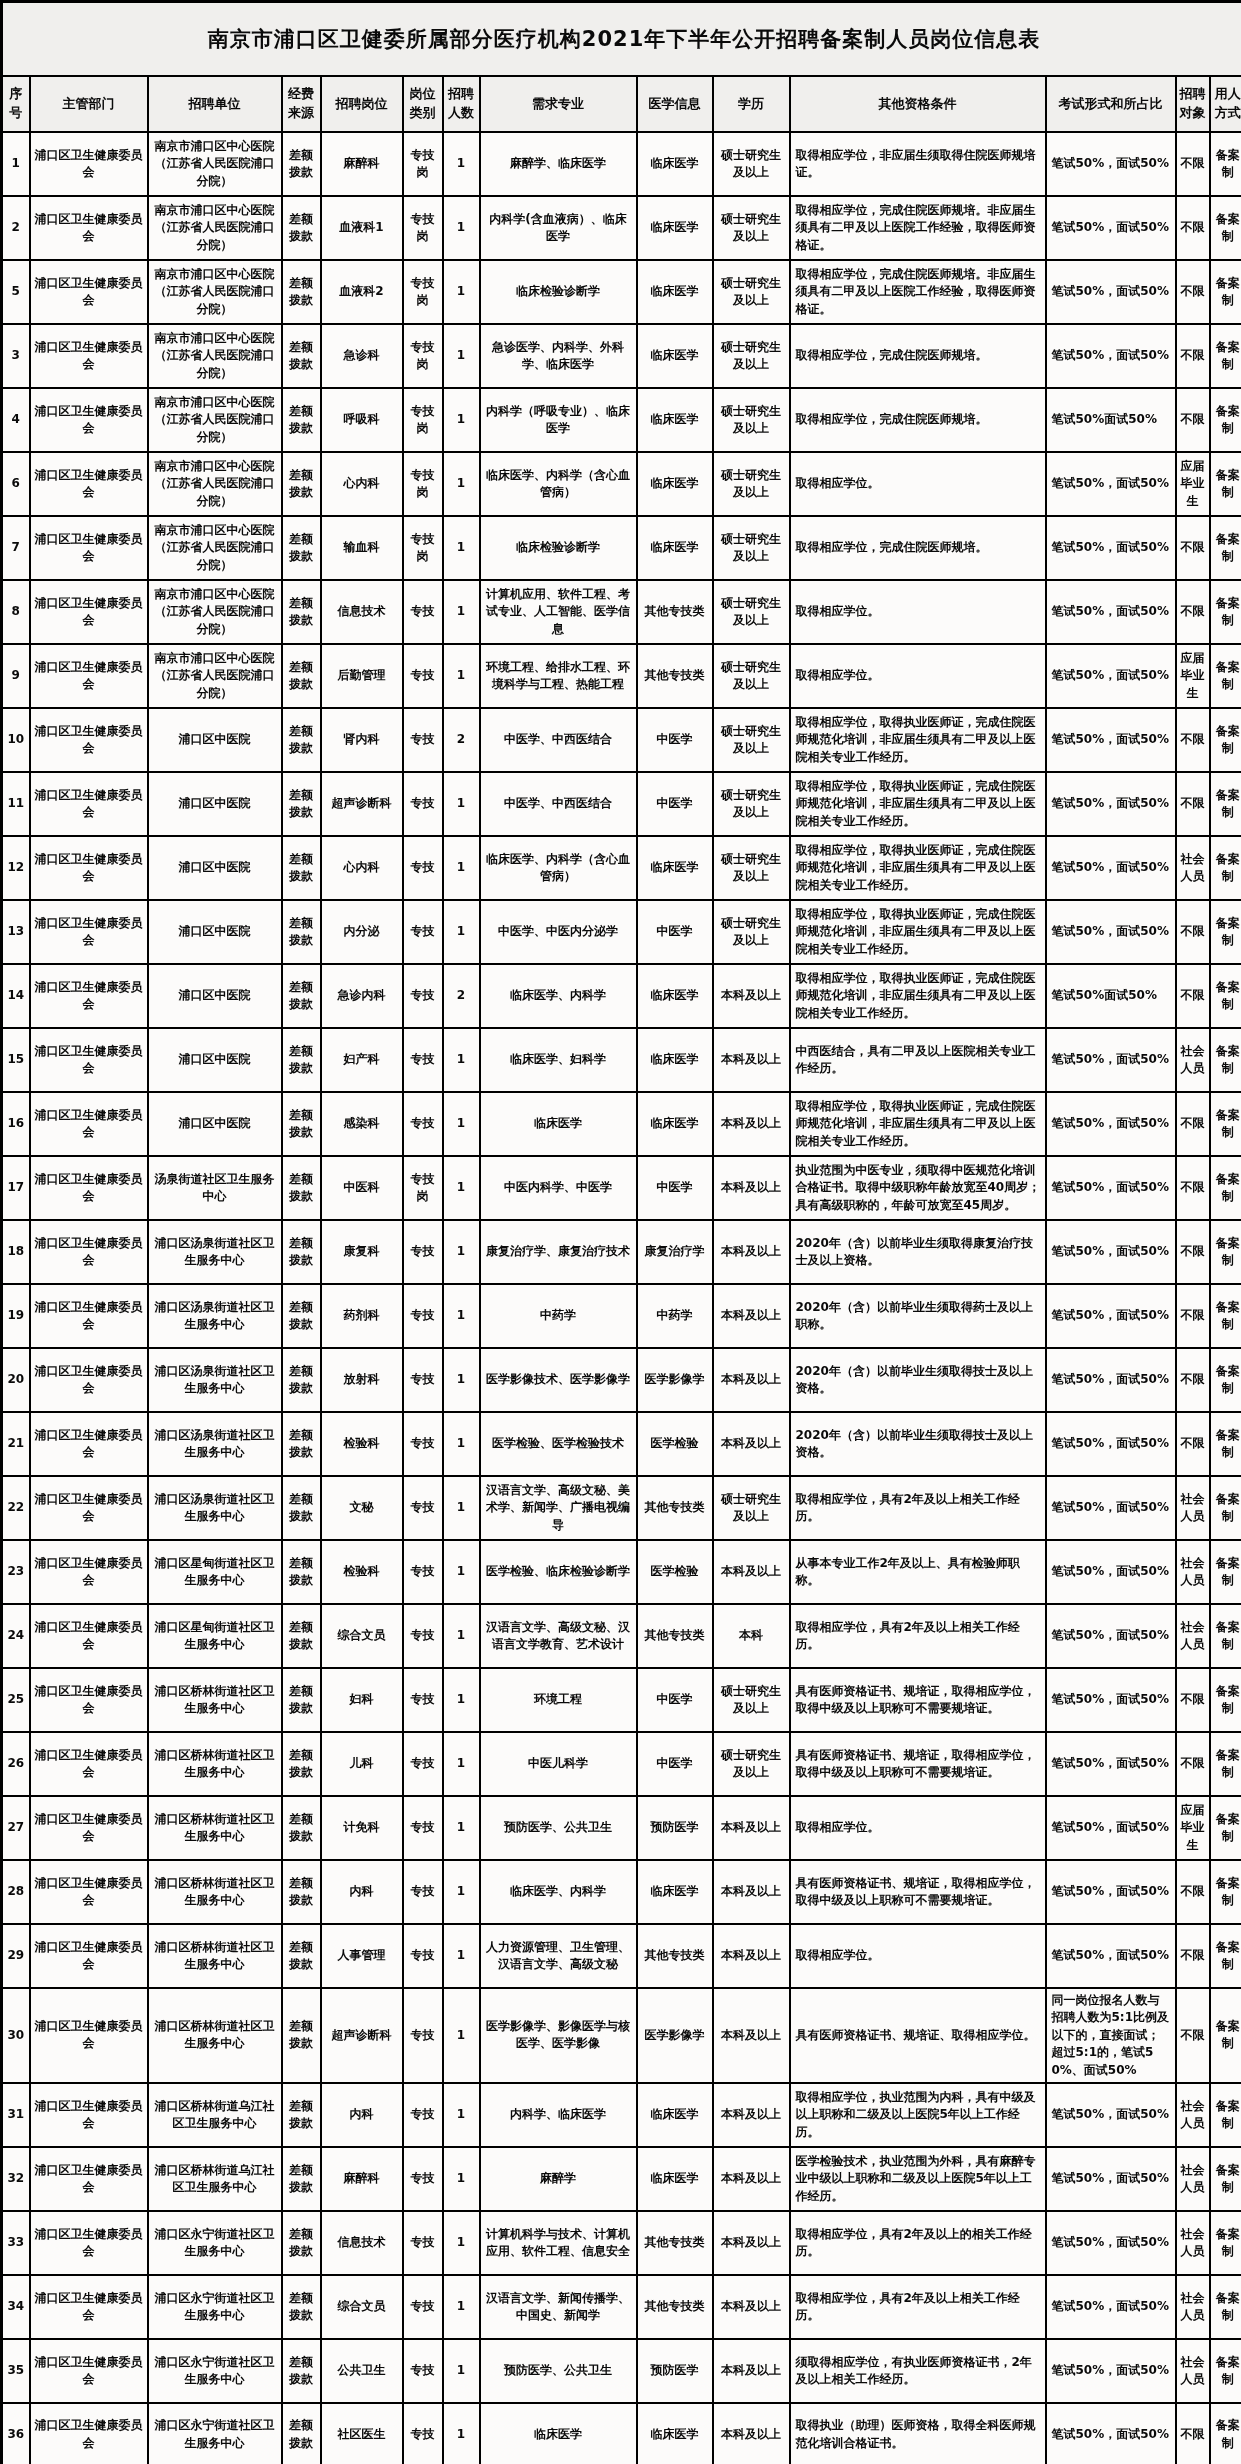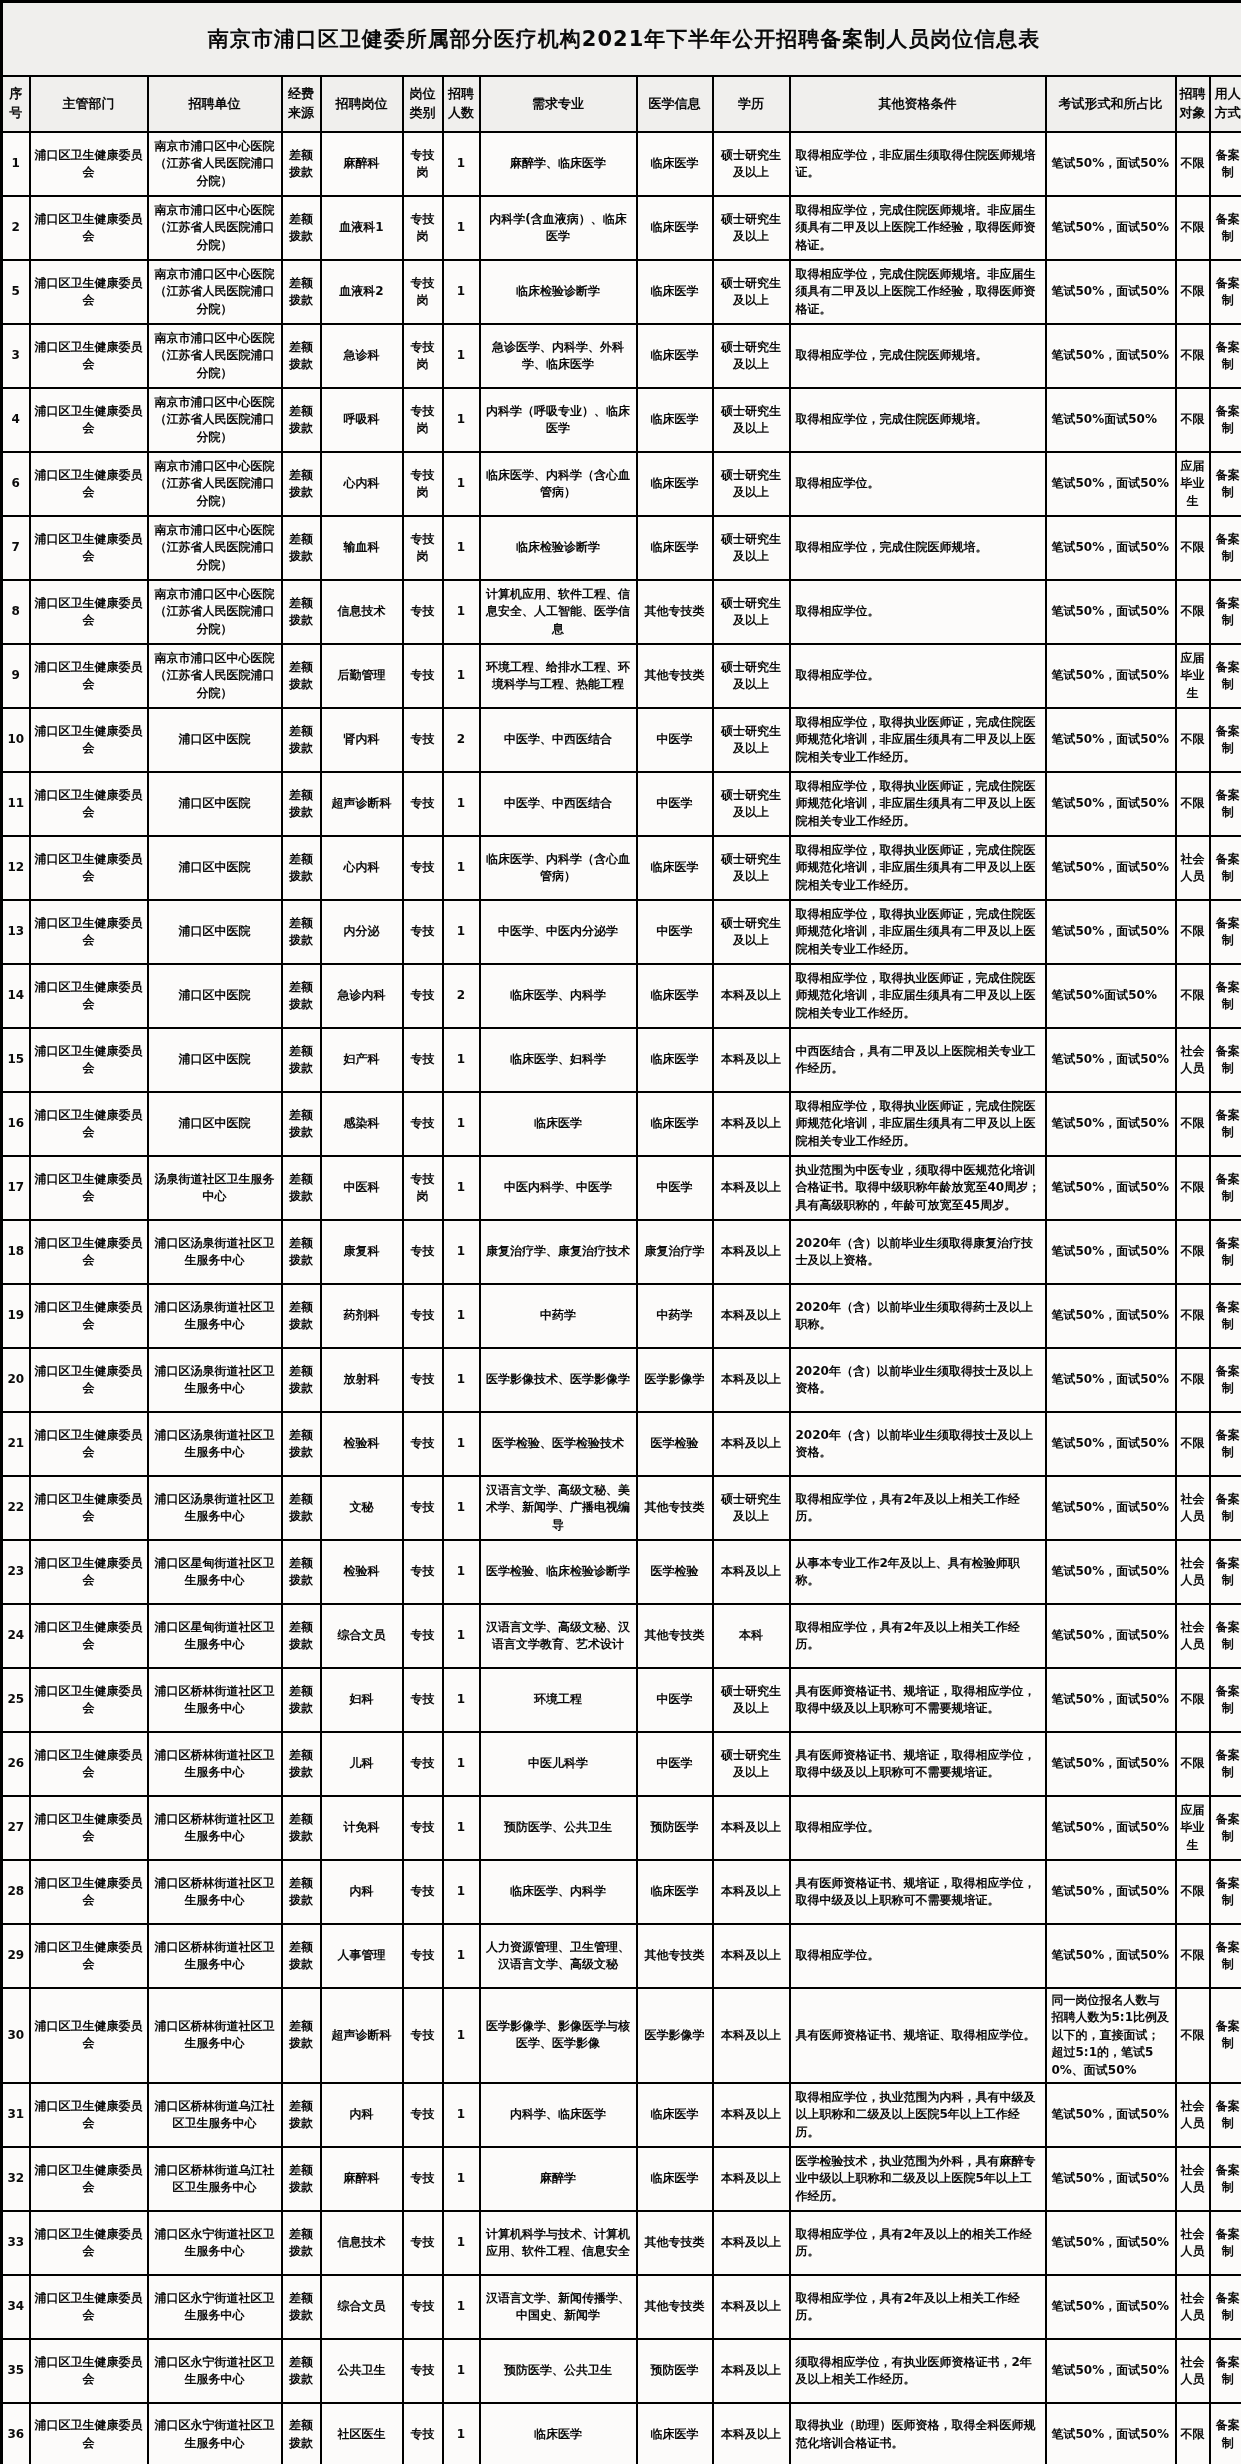--- a/index.html
+++ b/index.html
@@ -170,21 +170,21 @@
           <td>备案制</td>
         </tr>
         <tr>
           <td>8</td>
           <td>浦口区卫生健康委员会</td>
           <td>南京市浦口区中心医院（江苏省人民医院浦口分院）</td>
           <td>差额拨款</td>
           <td>信息技术</td>
           <td>专技</td>
           <td>1</td>
-          <td>计算机应用、软件工程、信息安全、人工智能、医学信息</td>
+          <td>计算机应用、软件工程、考试专业、人工智能、医学信息</td>
           <td>其他专技类</td>
           <td>硕士研究生及以上</td>
           <td class="col-qual">取得相应学位。</td>
           <td class="col-exam">笔试50%，面试50%</td>
           <td>不限</td>
           <td>备案制</td>
         </tr>
         <tr>
           <td>9</td>
           <td>浦口区卫生健康委员会</td>

